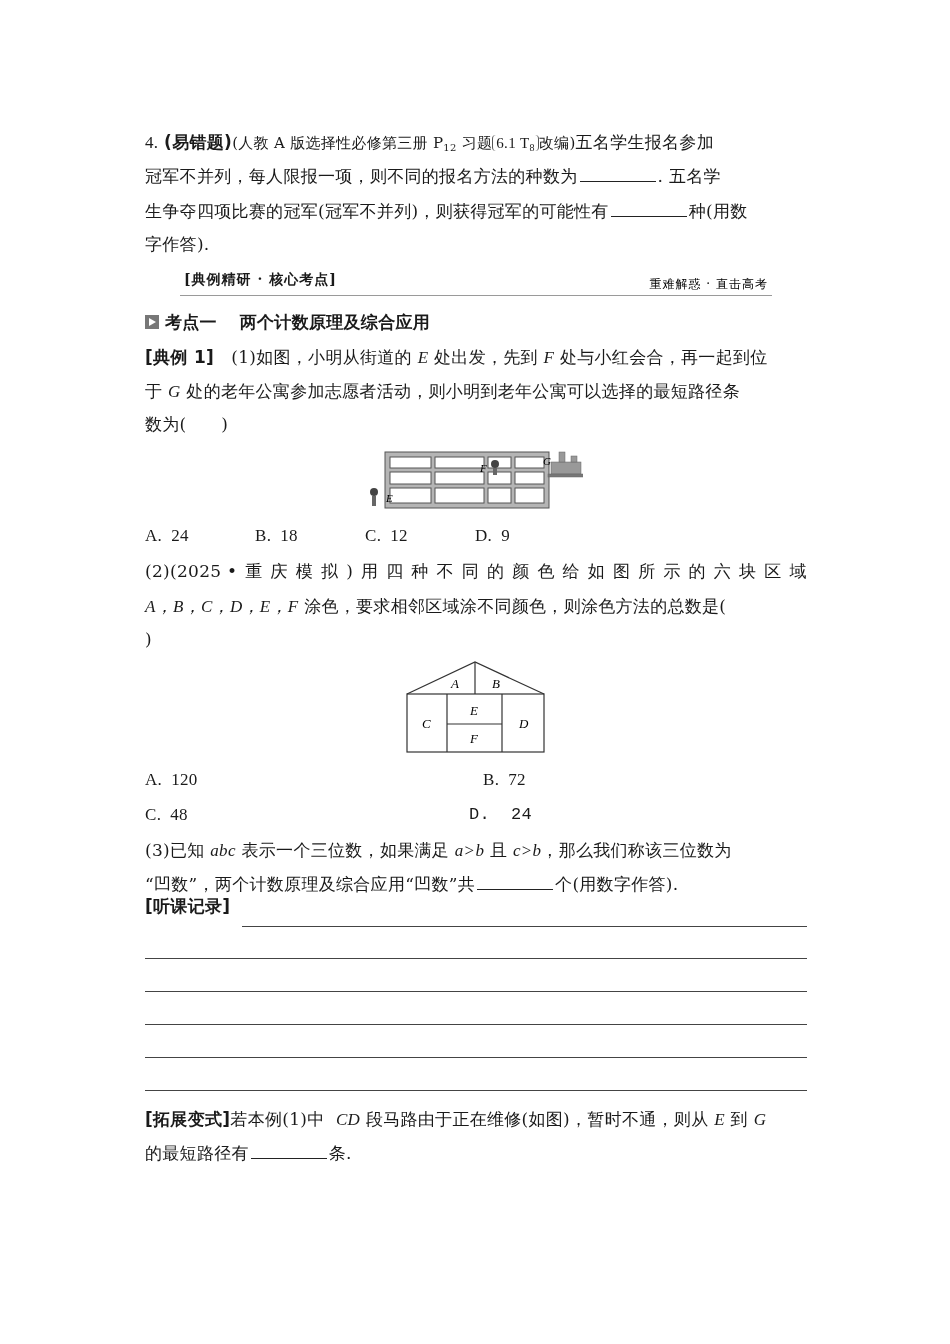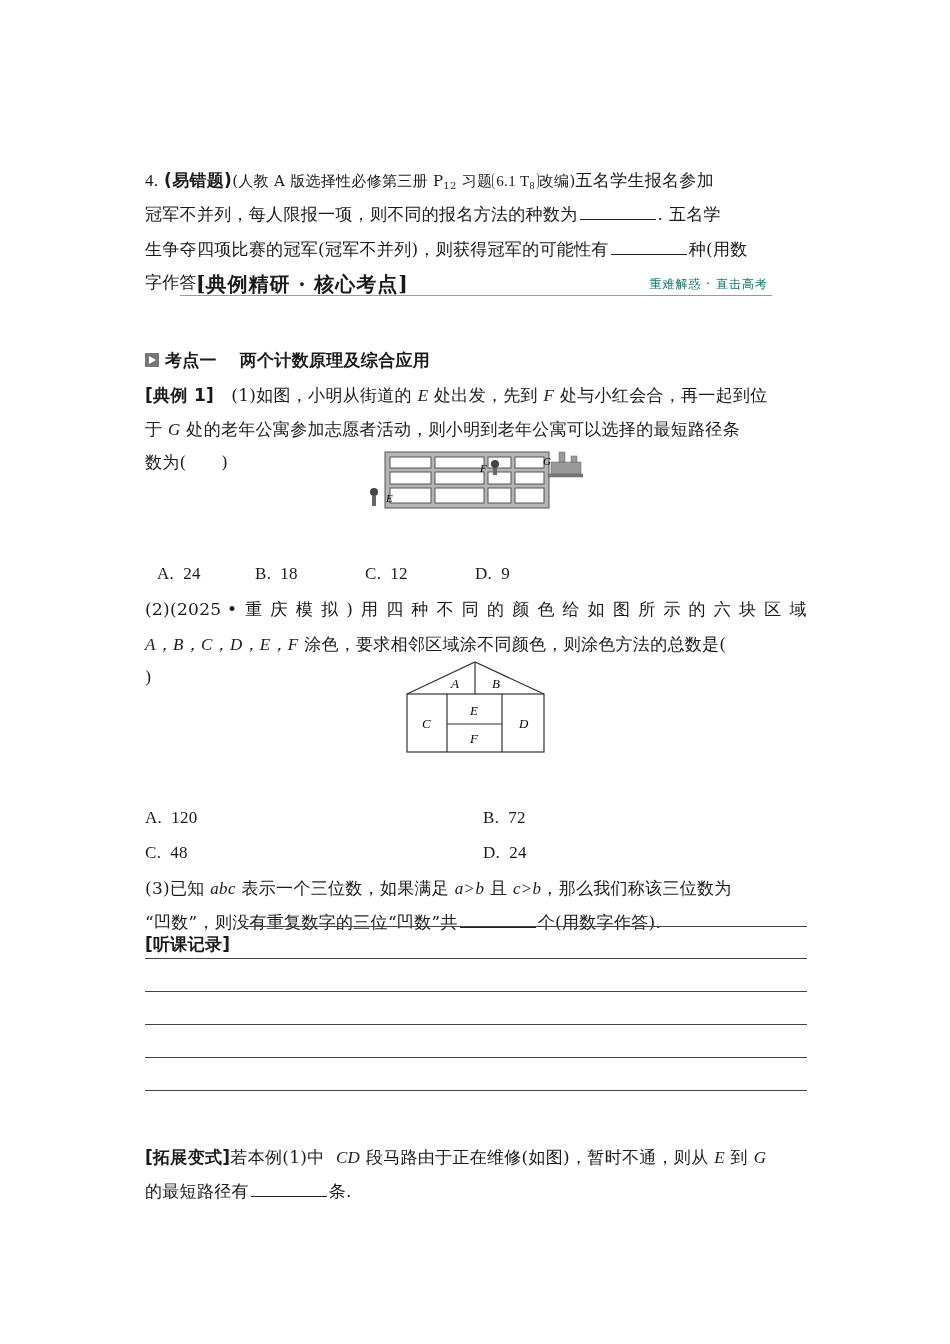--- a/index.html
+++ b/index.html
@@ -1,27 +1,27 @@
 <!DOCTYPE html>
 <html><head>
 <meta charset="utf-8">
 <style>
   html, body { margin: 0; padding: 0; background: #ffffff; }
   body { width: 950px; height: 1344px; position: relative; overflow: hidden;
          font-family: "DejaVu Serif", "Liberation Serif", serif; color: #1a1a1a; }
   .page { position: absolute; left: 145px; top: 0; width: 662px; }
-  .line { position: absolute; left: 0; width: 662px; font-size: 17px; line-height: 20px; white-space: nowrap; letter-spacing: 0.3px; margin-top: 38px; }
+  .line { position: absolute; left: 0; width: 662px; font-size: 17px; line-height: 20px; white-space: nowrap; letter-spacing: 0.3px; }
   .bold { font-weight: bold; font-family: "DejaVu Sans", "Liberation Sans", sans-serif; }
   .it { font-style: italic; font-family: "Liberation Serif", serif; }
   .num { font-family: "Liberation Serif", serif; }
   .blank { display: inline-block; width: 76px; border-bottom: 1.3px solid #222; height: 15px; vertical-align: baseline; margin: 0 2px; }
   .justify { display: flex; justify-content: space-between; }
   .hdr { position: absolute; left: 35px; top: 271px; width: 592px; height: 24px; border-bottom: 1px solid #9a9a9a; }
-  .hdr-title { position: absolute; left: 16px; top: 0; font-size: 20px; font-weight: bold; letter-spacing: 1px; }
-  .hdr-sub { position: absolute; right: 4px; top: 5px; font-size: 12px; color: #0f766e; letter-spacing: 1px; }
+  .hdr-title { position: absolute; left: 4px; top: 0; font-size: 14px; font-weight: bold; letter-spacing: 1px; }
+  .hdr-sub { position: absolute; right: 4px; top: 5px; font-size: 12px; color: #000000; letter-spacing: 1px; }
   .sec-arrow { display: inline-block; width: 14px; height: 14px; background: #777; position: relative; vertical-align: -1px; margin-right: 6px; }
   .sec-arrow::after { content: ""; position: absolute; left: 4px; top: 3px; border-left: 7px solid #fff; border-top: 4px solid transparent; border-bottom: 4px solid transparent; }
   .rule { position: absolute; left: 0; width: 662px; border-bottom: 1.3px solid #444; }
   .sub { font-size: 10px; vertical-align: -3px; }
   .paren-box { border-left: 1px solid #555; border-right: 1px solid #555; border-radius: 4px; padding: 0 3px; }
   svg text { font-family: "Liberation Serif", serif; font-style: italic; }
 </style>
 </head>
 <body>
 
@@ -81,21 +81,21 @@
     <text x="23" y="58" font-size="11">E</text>
     <g fill="#999" stroke="#666" stroke-width="0.5">
       <rect x="188" y="18" width="30" height="12"></rect>
       <rect x="196" y="8" width="6" height="10"></rect>
       <rect x="208" y="12" width="6" height="6"></rect>
       <rect x="185" y="30" width="36" height="3" fill="#777"></rect>
     </g>
   </svg>
 
   <div class="line num" style="top:526px;">
-    <span style="position:absolute; left:0;margin-left:12px;"><span>A.</span>&nbsp;&nbsp;<span>24</span></span>
+    <span style="position:absolute; left:0;"><span>A.</span>&nbsp;&nbsp;<span>24</span></span>
     <span style="position:absolute; left:110px;"><span>B.</span>&nbsp;&nbsp;<span>18</span></span>
     <span style="position:absolute; left:220px;"><span>C.</span>&nbsp;&nbsp;<span>12</span></span>
     <span style="position:absolute; left:330px;"><span>D.</span>&nbsp;&nbsp;<span>9</span></span>
   </div>
 
   <div class="line justify" style="top:561px;">
     <span>(2)(2025 •</span>
       <span>重</span>
       <span>庆</span>
       <span>模</span>
@@ -141,28 +141,28 @@
     <text x="65" y="55" font-size="13">E</text>
     <text x="65" y="83" font-size="13">F</text>
   </svg>
 
   <div class="line num" style="top:770px;">
     <span style="position:absolute; left:0;"><span>A.</span>&nbsp;&nbsp;<span>120</span></span>
     <span style="position:absolute; left:338px;"><span>B.</span>&nbsp;&nbsp;<span>72</span></span>
   </div>
   <div class="line num" style="top:805px;">
     <span style="position:absolute; left:0;text-align:right;"><span>C.</span>&nbsp;&nbsp;<span>48</span></span>
-    <span style="position:absolute; left:338px;"><span>D.</span>&nbsp;&nbsp;<span>24</span></span>
+    <span style="position:absolute; left:324px;font-family:Liberation Mono, monospace;"><span>D.</span>&nbsp;&nbsp;<span>24</span></span>
   </div>
 
   <div class="line" style="top:840px;">
     <span>(3)已知</span> <span class="it">abc</span> <span>表示一个三位数，如果满足</span> <span class="it">a&gt;b</span> <span>且</span> <span class="it">c&gt;b</span><span>，那么我们称该三位数为</span>
   </div>
   <div class="line" style="top:874px;">
-    <span>“凹数”，则没有重复数字的三位“凹数”共</span><span class="blank"></span><span>个(用数字作答).</span>
+    <span>“凹数”，两个计数原理及综合应用“凹数”共</span><span class="blank"></span><span>个(用数字作答).</span>
   </div>
 
   <div class="line" style="top:896px;">
     <span class="bold">[听课记录]</span>
   </div>
   <div class="rule" style="top:926px; left:97px; width:565px;"></div>
   <div class="rule" style="top:958px;"></div>
   <div class="rule" style="top:991px;"></div>
   <div class="rule" style="top:1024px;"></div>
   <div class="rule" style="top:1057px;"></div>

